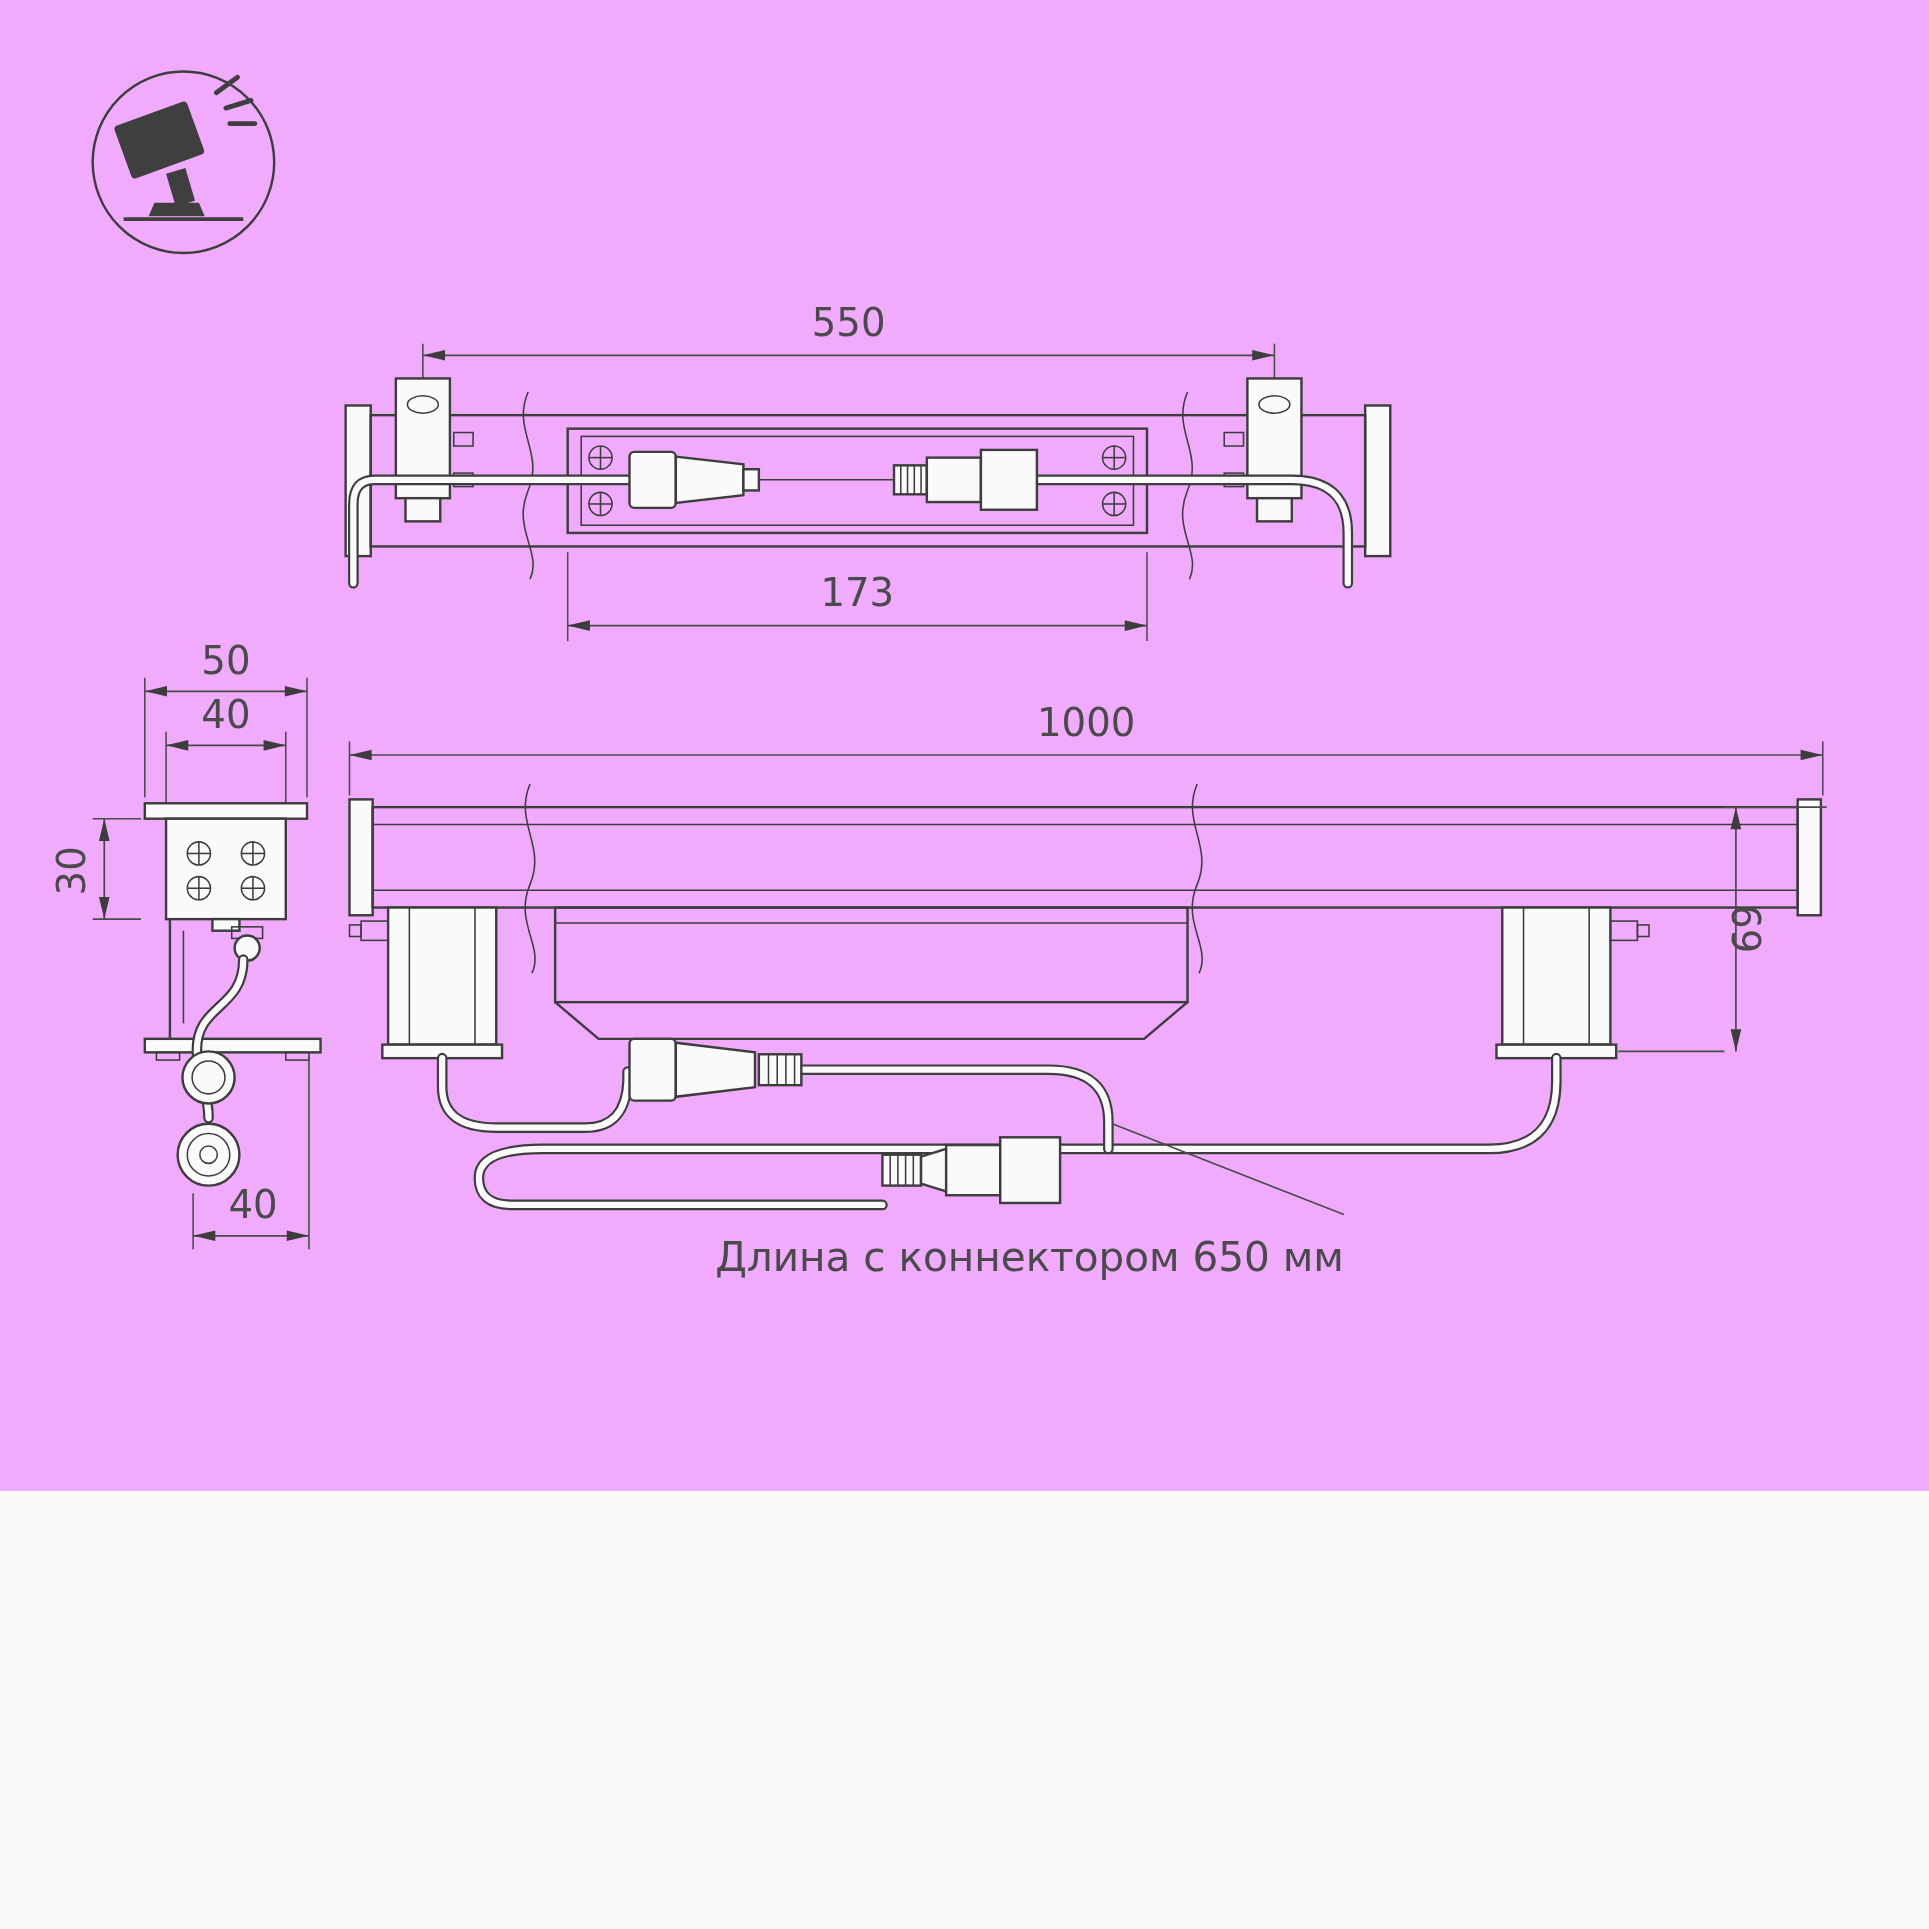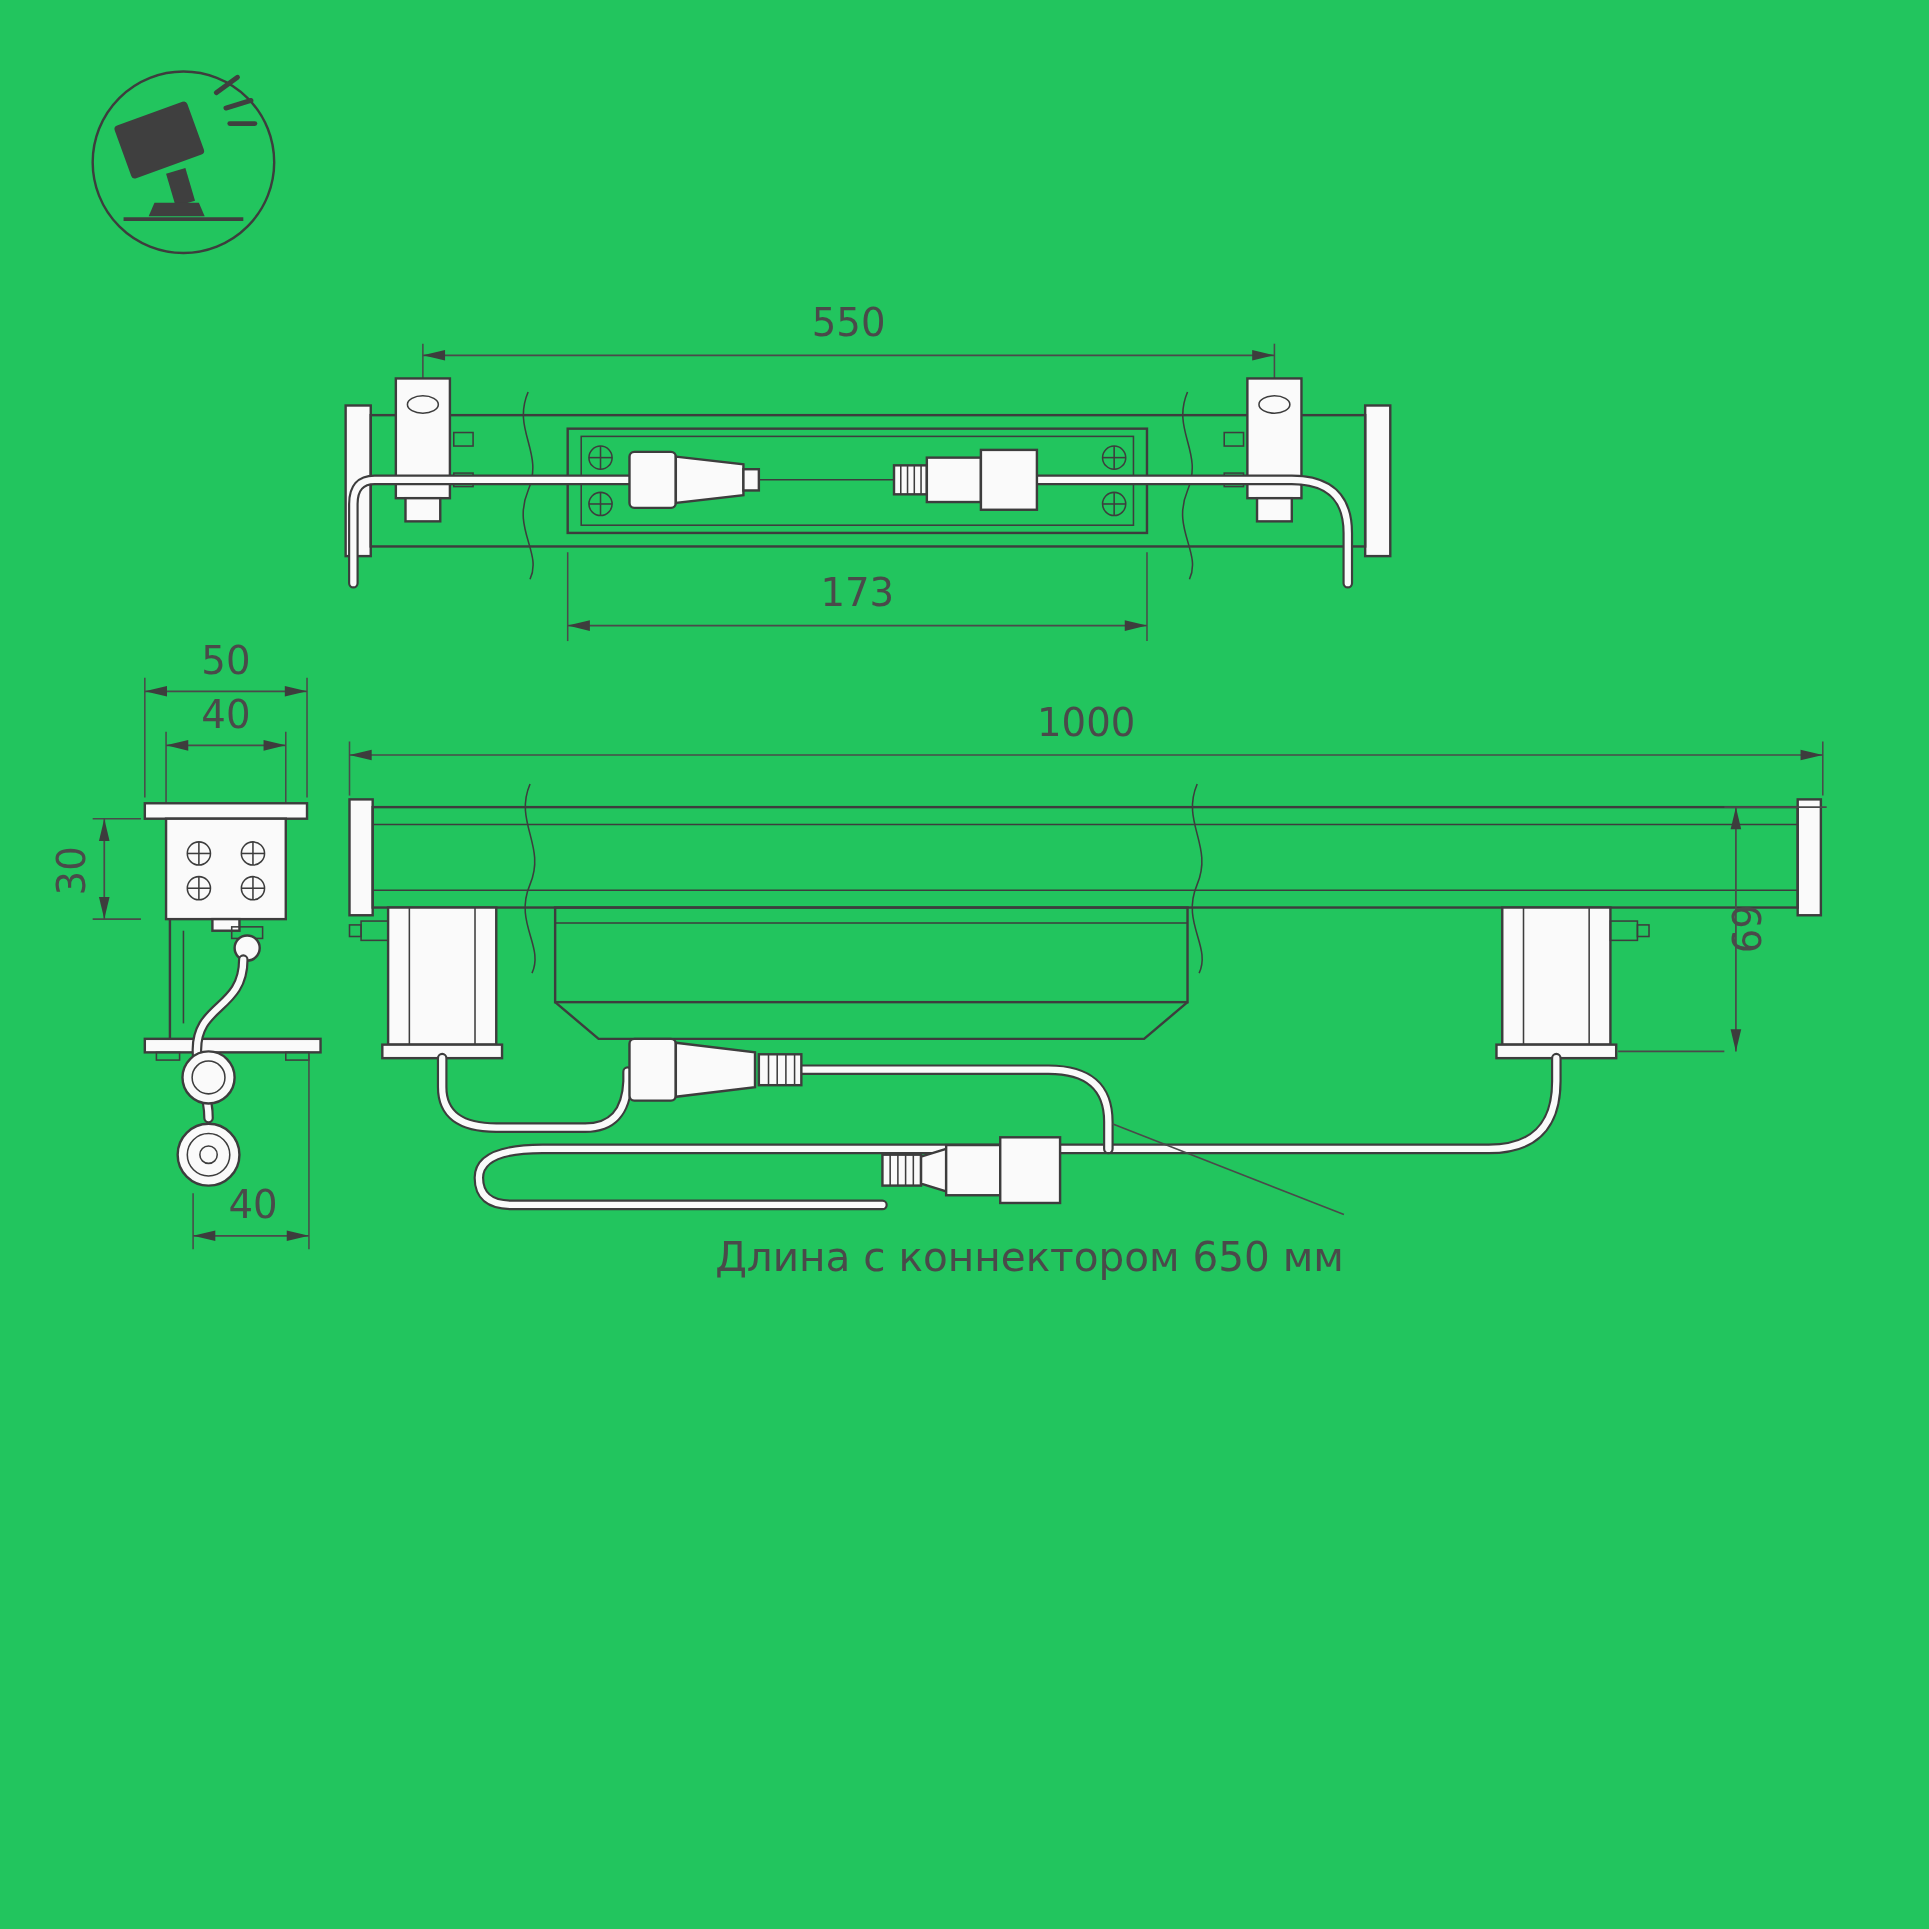--- a/index.html
+++ b/index.html
@@ -4,22 +4,22 @@
 <style>
   html, body {
     margin: 0;
     padding: 0;
     background: #fafafa;
     font-family: "DejaVu Sans", "Liberation Sans", sans-serif;
   }
   .stage {
     position: relative;
     width: 1929px;
-    height: 1929px;
-    background: #22c55e;
+    height: 1491px;
+    background: #f0abfc;
     overflow: hidden;
   }
   svg { display: block; }
   .outline  { fill: none; stroke: #3d3d3d; stroke-width: 2.5; }
   .outline-fill { fill: #fafafa; stroke: #3d3d3d; stroke-width: 2.5; }
   .thin     { fill: none; stroke: #3d3d3d; stroke-width: 1.6; }
   .dimline  { fill: none; stroke: #4a4a4a; stroke-width: 1.8; }
   .extline  { fill: none; stroke: #4a4a4a; stroke-width: 1.6; }
   .cable-out{ fill: none; stroke: #3d3d3d; stroke-width: 11; stroke-linecap: round; }
   .cable-in { fill: none; stroke: #fafafa; stroke-width: 6.5; stroke-linecap: round; }

